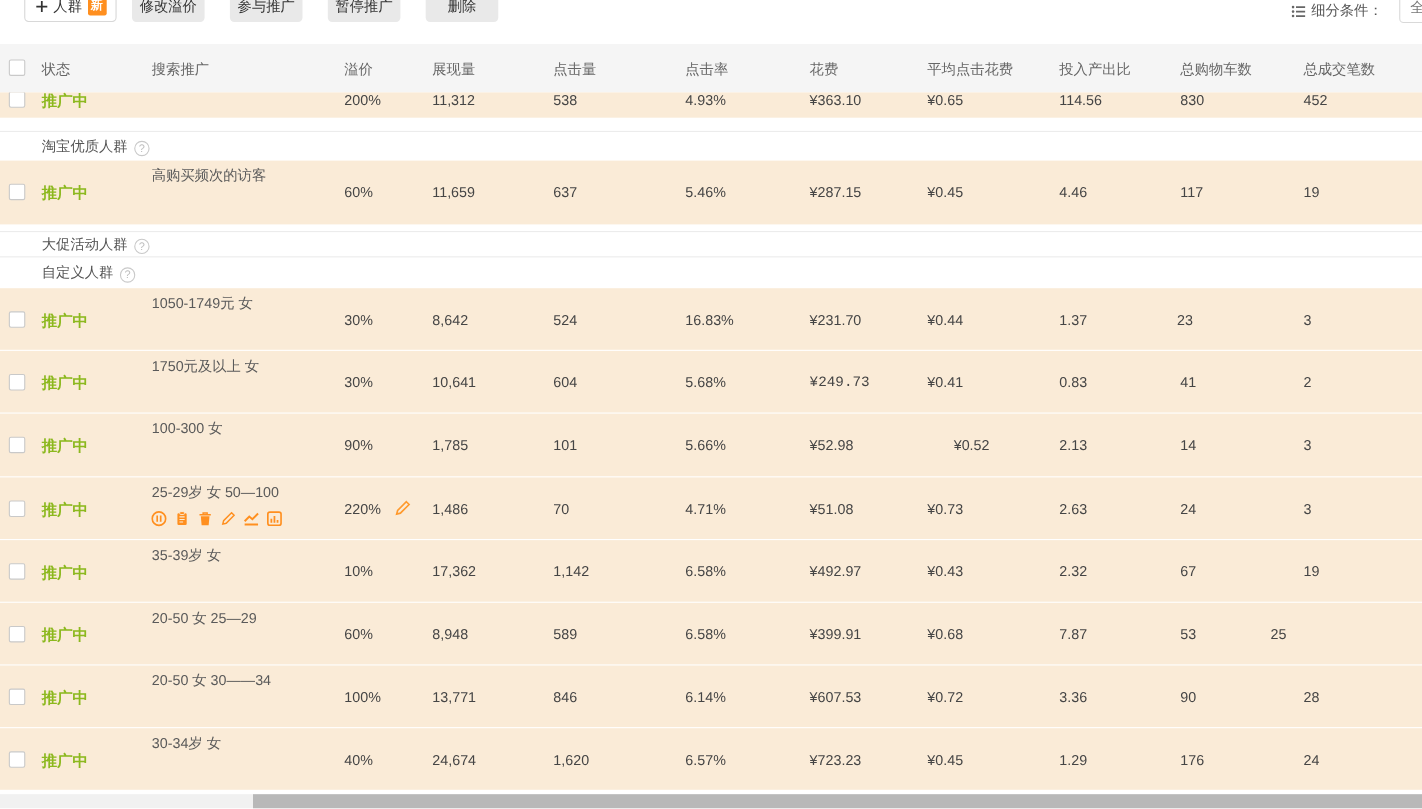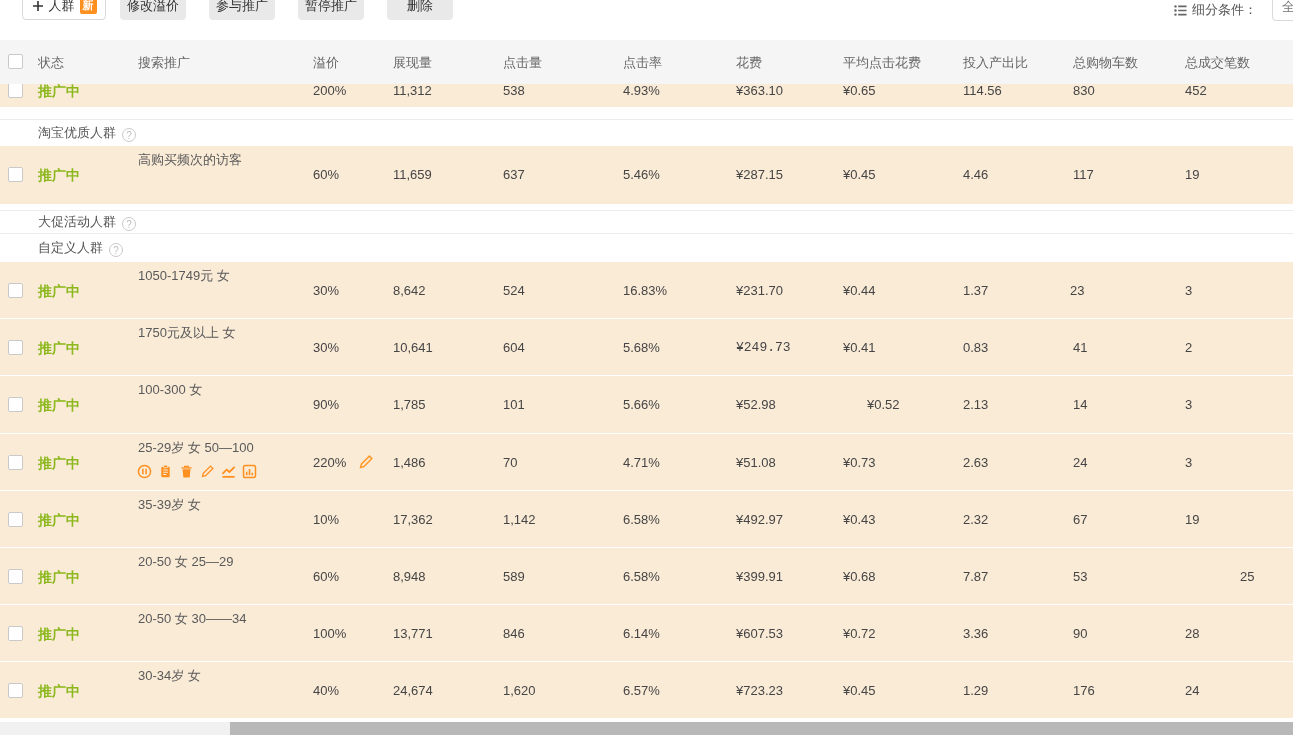--- a/index.html
+++ b/index.html
@@ -302,21 +302,21 @@
       <span class="row-status">推广中</span>
       <div class="row-name">20-50 女 25—29</div>
       <span class="cell" style="left: 313px;">60%</span>
       <span class="cell" style="left: 393px;">8,948</span>
       <span class="cell" style="left: 503px;">589</span>
       <span class="cell" style="left: 623px;">6.58%</span>
       <span class="cell" style="left: 736px;">¥399.91</span>
       <span class="cell" style="left: 843px;">¥0.68</span>
       <span class="cell" style="left: 963px;">7.87</span>
       <span class="cell" style="left: 1073px;">53</span>
-      <span class="cell" style="left: 1240px;">25</span>
+      <span class="cell" style="left: 1155px;">25</span>
     </div>
     <div class="trow" style="top: 605px; height: 56px;">
       <span class="checkbox row-check"></span>
       <span class="row-status">推广中</span>
       <div class="row-name">20-50 女 30——34</div>
       <span class="cell" style="left: 313px;">100%</span>
       <span class="cell" style="left: 393px;">13,771</span>
       <span class="cell" style="left: 503px;">846</span>
       <span class="cell" style="left: 623px;">6.14%</span>
       <span class="cell" style="left: 736px;">¥607.53</span>

